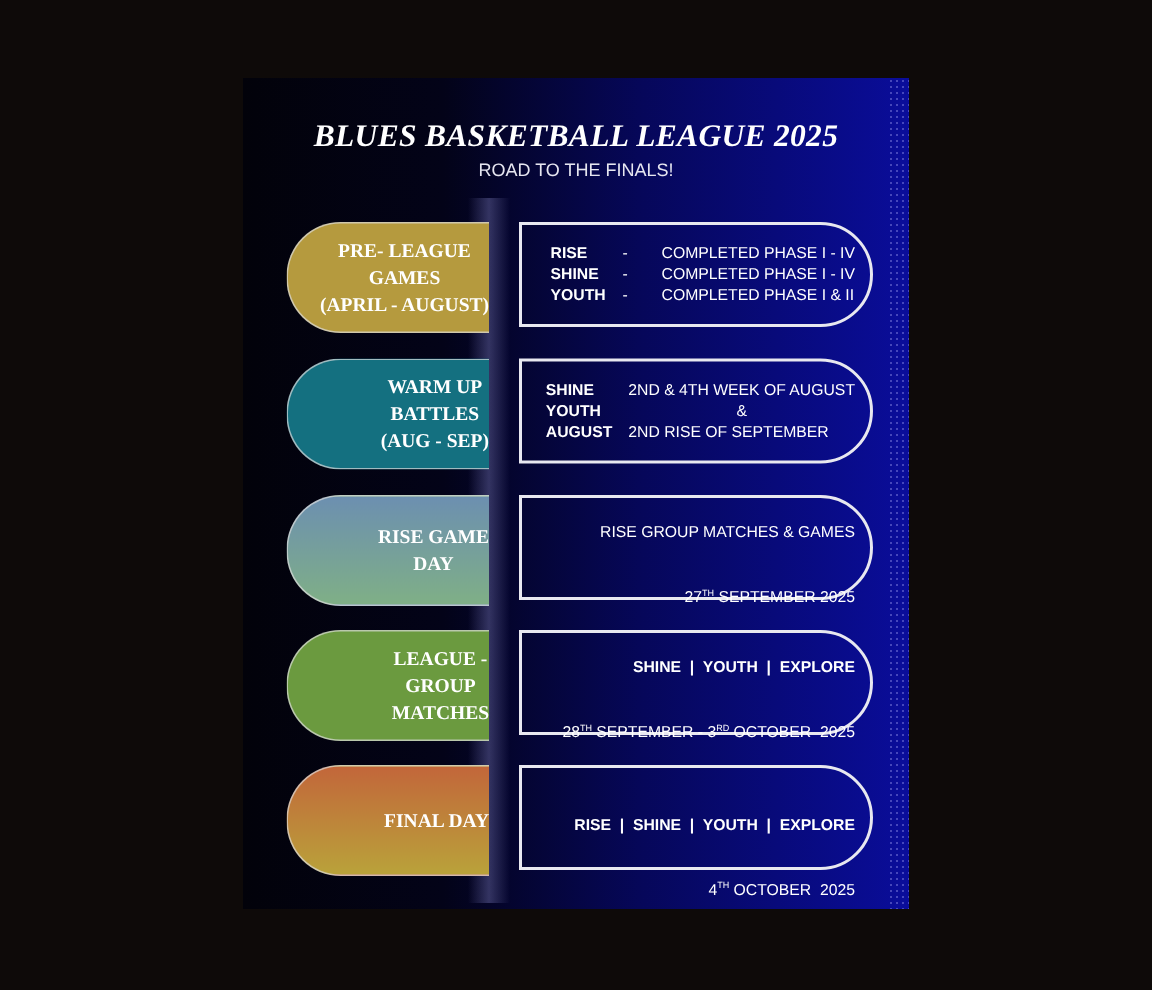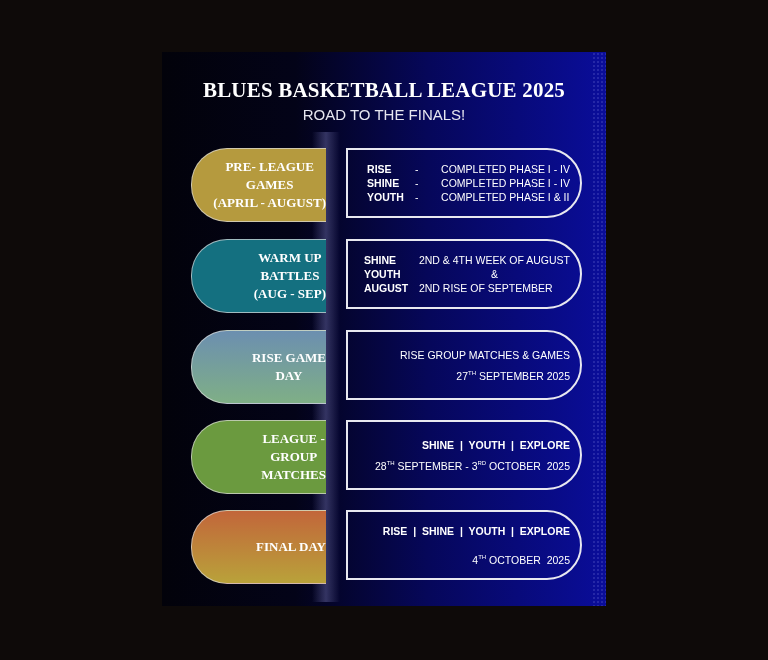--- a/index.html
+++ b/index.html
@@ -4,36 +4,36 @@
 <style>
   html,body{margin:0;padding:0;}
   body{width:768px;height:660px;background:#0e0a09;position:relative;overflow:hidden;font-family:"Liberation Sans",sans-serif;}
   .poster{position:absolute;left:162px;top:52px;width:444px;height:554px;
     background:linear-gradient(90deg,#02020a 0%,#030318 30%,#06075a 60%,#0a0d9a 100%);overflow:hidden;}
   .poster .dots{position:absolute;right:0;top:0;width:14px;height:100%;
     background-image:radial-gradient(rgba(180,180,255,0.35) 0.6px,transparent 0.8px);background-size:4px 4px;}
   .glow{position:absolute;left:150px;top:80px;width:28px;height:470px;
     background:linear-gradient(90deg,rgba(80,80,140,0) 0%,rgba(110,110,170,0.45) 50%,rgba(80,80,140,0) 100%);}
   .title{position:absolute;left:0;width:100%;top:26px;text-align:center;color:#fff;
-    font-family:"Liberation Serif",serif;font-weight:bold;font-size:21px;letter-spacing:0.2px;}
-  .subtitle{position:absolute;left:0;width:100%;top:54px;text-align:center;color:#e6e6f0;font-size:15px;}
+    font-family:"Liberation Serif",serif;font-weight:bold;font-size:21px;letter-spacing:0.2px;font-style:italic;}
+  .subtitle{position:absolute;left:0;width:100%;top:54px;text-align:center;color:#e6e6f0;font-size:12px;}
   .row{position:absolute;left:29px;width:396px;height:74px;}
   .pill{position:absolute;left:0;top:0;width:134px;height:72px;border-radius:36px 0 0 36px;
     border:1px solid rgba(220,220,220,0.7);border-right:none;display:flex;align-items:center;justify-content:flex-end;
     text-align:center;color:#fff;font-family:"Liberation Serif",serif;font-weight:bold;font-size:13px;line-height:18px;}
   .card{position:absolute;left:155px;top:0;width:236px;height:70px;border:2px solid #e8e8f0;border-radius:0 36px 36px 0;
     box-sizing:border-box;color:#fff;font-size:10.5px;padding:0 10px;display:flex;flex-direction:column;justify-content:center;align-items:flex-end;}
   .grid3{display:grid;grid-template-columns:48px 26px 1fr;row-gap:2px;}
   .grid3 .k{font-weight:bold;}
   .grid2{display:grid;grid-template-columns:55px 1fr;row-gap:2px;}
   .grid2 .k{font-weight:bold;}
   .center{text-align:center;}
   .bold{font-weight:bold;}
   sup{font-size:6px;}
-  .line{line-height:18px;}
+  .line{line-height:18px;margin-top:23px;}
 </style>
 </head>
 <body>
 
 <div class="poster">
   <div class="dots"></div>
   <div class="glow"></div>
 
   <div class="title">BLUES BASKETBALL LEAGUE 2025</div>
   <div class="subtitle">ROAD TO THE FINALS!</div>

